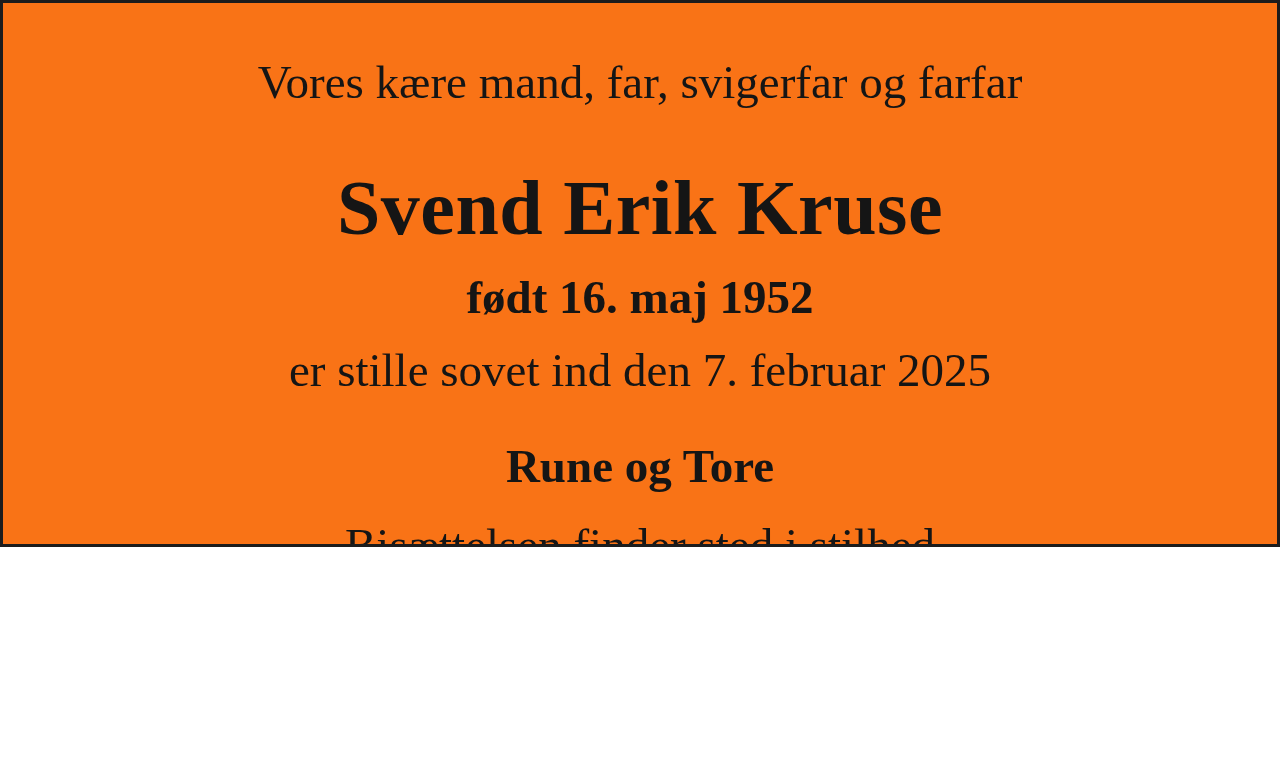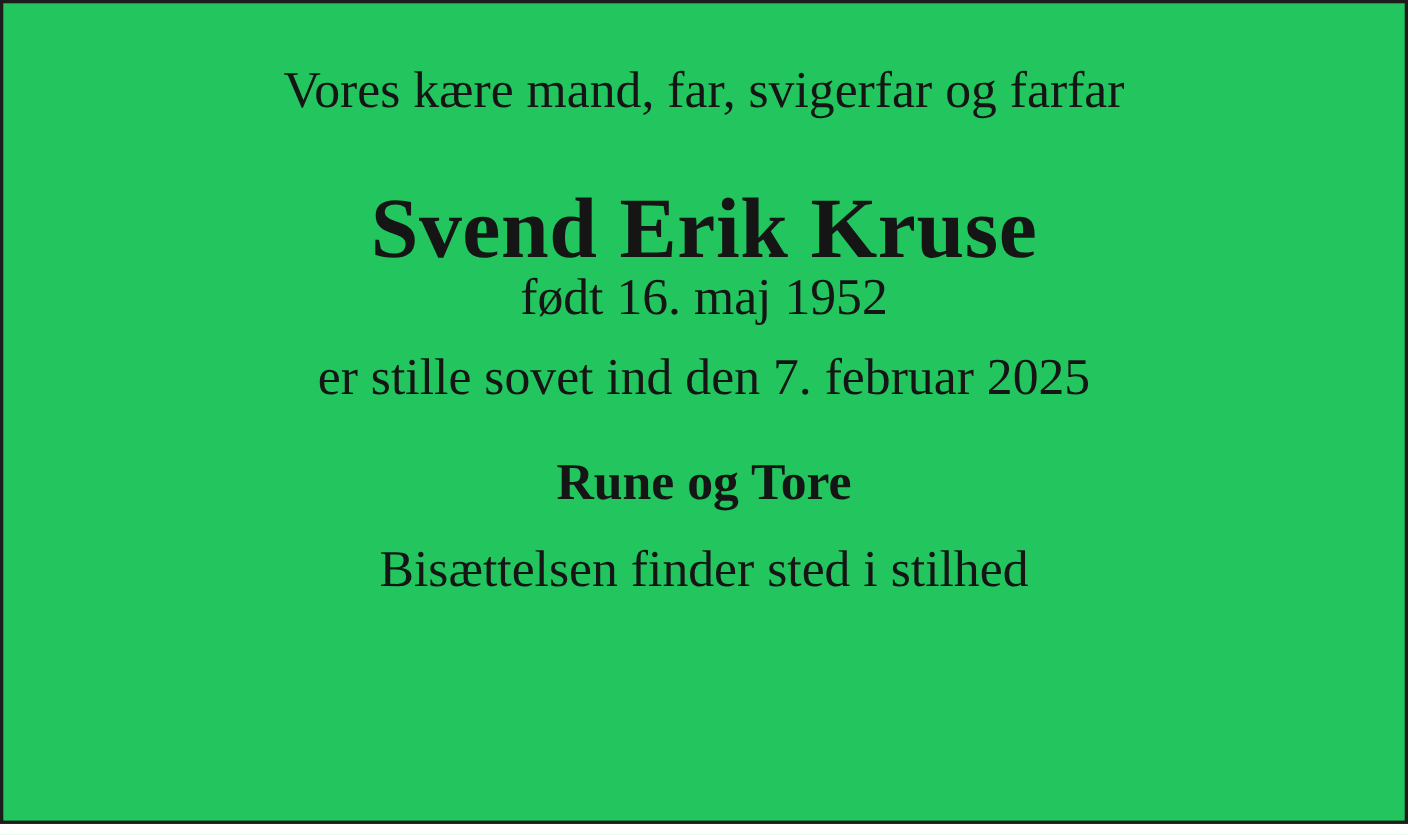--- a/index.html
+++ b/index.html
@@ -3,23 +3,23 @@
 <meta charset="utf-8">
 <style>
   html, body {
     margin: 0;
     padding: 0;
     background: #ffffff;
   }
   .notice {
     position: relative;
     width: 1280px;
-    height: 749px;
+    height: 547px;
     box-sizing: border-box;
-    background: #22c55e;
+    background: #f97316;
     border: 3px solid #1c1c1c;
     font-family: "Liberation Serif", "DejaVu Serif", serif;
     color: #151515;
     text-align: center;
     overflow: hidden;
   }
   .inner {
     padding-top: 56px;
   }
   .line {
@@ -31,20 +31,22 @@
     margin-top: 0;
   }
   .deceased-name {
     font-size: 78px;
     line-height: 78px;
     font-weight: bold;
     margin-top: 63px;
     letter-spacing: 0.5px;
   }
   .born {
+    margin-top: 27px;
+    font-weight: bold;
   }
   .died {
     margin-top: 26px;
   }
   .behalf {
     margin-top: 31px;
   }
   .family {
     margin-top: 46px;
     font-weight: bold;

